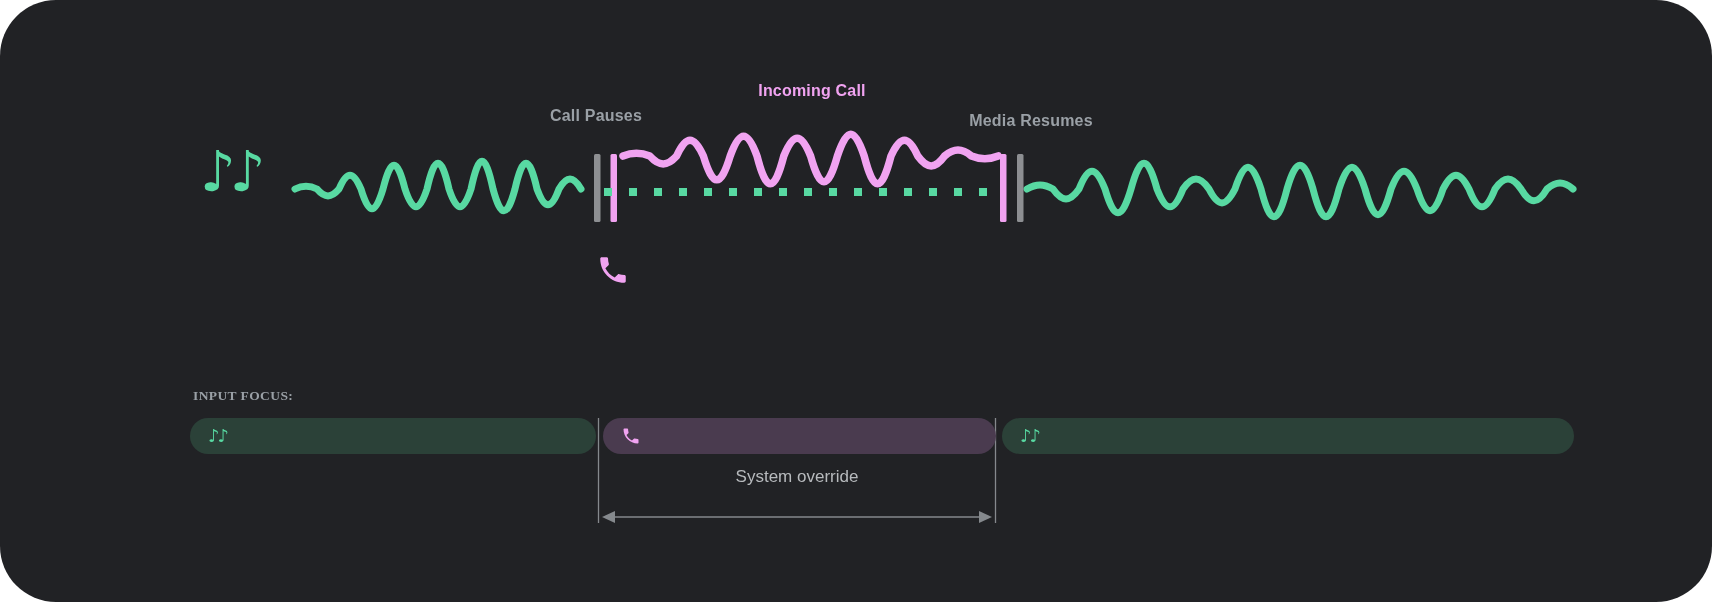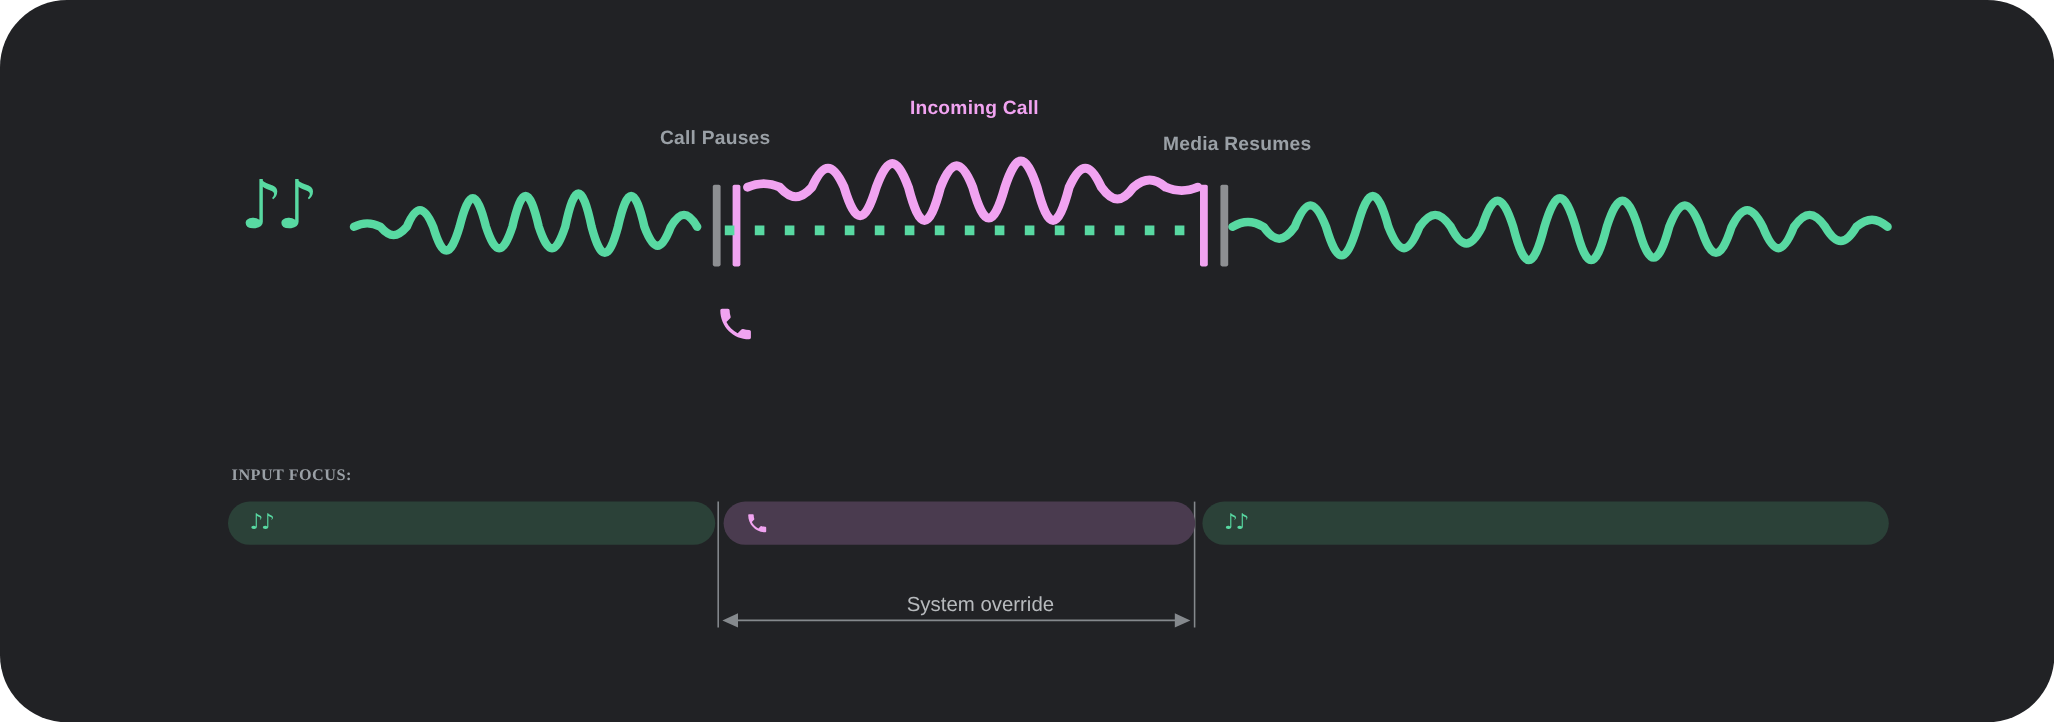--- a/index.html
+++ b/index.html
@@ -55,22 +55,22 @@
   .bar2{left:603px;width:393px;}
   .bar3{left:1002px;width:572px;}
   .notes-small{
     font-family:"DejaVu Sans",sans-serif;font-size:18px;line-height:1;
     color:var(--media-green);letter-spacing:-2px;
   }
   .phone-small{width:20px;height:20px;}
   .phone-small svg{display:block;}
 
   .override-label{
-    position:absolute;left:797px;top:494px;transform:translateX(-50%);
-    font-size:17px;color:var(--annotation-gray);white-space:nowrap;margin-left:20px;
+    position:absolute;left:797px;top:467px;transform:translateX(-50%);
+    font-size:17px;color:var(--annotation-gray);white-space:nowrap;
   }
 </style>
 </head>
 <body>
 
 <div class="stage">
   <div class="panel"></div>
 
   <svg class="diagram-svg" width="1712" height="602" viewBox="0 0 1712 602">
     <g id="wave-layer">

